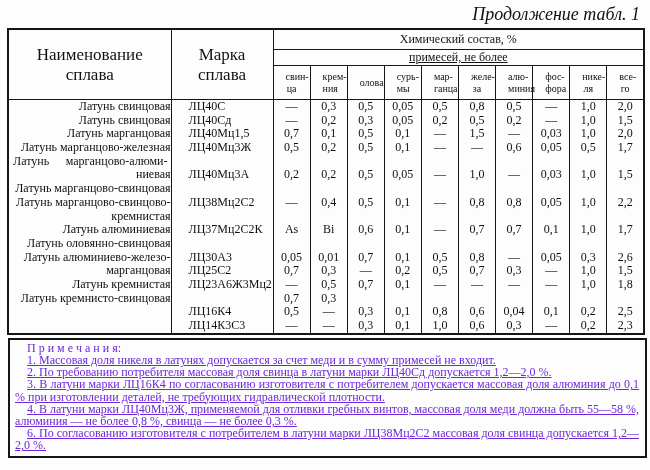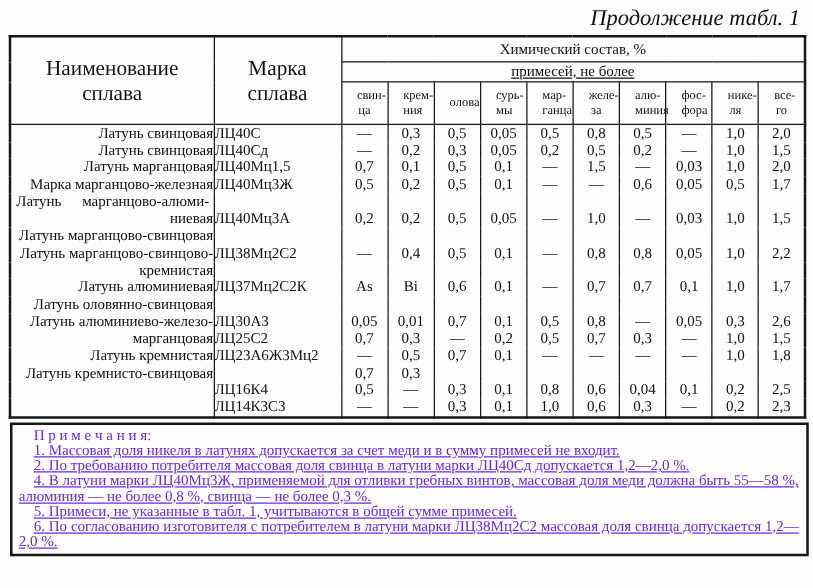--- a/index.html
+++ b/index.html
@@ -28,21 +28,21 @@
   .col-h   { height:33px; font-size:10px; line-height:11.5px; white-space:pre-line; }
   .name-h, .mark-h { font-size:17px; }
   .tbl tbody td {
     border-left:1px solid #161616; border-right:1px solid #161616;
     border-top:none; border-bottom:none;
     font-size:12px; line-height:13.5px; height:13.7px;
     padding:0; text-align:center; vertical-align:top;
     white-space:nowrap; overflow:hidden; color:#101010;
   }
   .tbl tbody td.name { text-align:right; padding-left:4px; }
-  .tbl tbody td.mark { text-align:left; padding-left:0;margin-top:40px; }
+  .tbl tbody td.mark { text-align:left; padding-left:17px;margin-top:40px; }
   .tbl tbody tr.just td.name { text-align:justify; text-align-last:justify; padding-right:3px;margin-top:48px; }
   .notes {
     margin:3px 3px 0 8px; border:2px solid #161616;
     padding:2px 6px 4px 5px;
     font-size:12px; line-height:12.2px; color:#6d28d9;
   }
   .notes-title { text-indent:12px; }
   .notes p { margin:0; text-indent:12px; text-align:justify;text-decoration:underline; }
 </style>
 </head>
@@ -126,21 +126,21 @@
           <td>0,5</td>
           <td>0,1</td>
           <td>—</td>
           <td>1,5</td>
           <td>—</td>
           <td>0,03</td>
           <td>1,0</td>
           <td>2,0</td>
         </tr>
         <tr>
-          <td class="name">Марка марганцово-железная</td>
+          <td class="name">Латунь марганцово-железная</td>
           <td class="mark">ЛЦ40Мц3Ж</td>
           <td>0,5</td>
           <td>0,2</td>
           <td>0,5</td>
           <td>0,1</td>
           <td>—</td>
           <td>—</td>
           <td>0,6</td>
           <td>0,05</td>
           <td>0,5</td>
@@ -329,19 +329,19 @@
           <td>2,3</td>
         </tr>
       </tbody>
   </table>
 
   <div class="notes">
     <div class="notes-title">П р и м е ч а н и я:</div>
     <div id="notes-list">
         <p>1. Массовая доля никеля в латунях допускается за счет меди и в сумму примесей не входит.</p>
         <p>2. По требованию потребителя массовая доля свинца в латуни марки ЛЦ40Сд допускается 1,2—2,0 %.</p>
+        <p>3. В латуни марки ЛЦ16К4 по согласованию изготовителя с потребителем допускается массовая доля алюминия до 0,1 % при изготовлении деталей, не требующих гидравлической плотности.</p>
         <p>4. В латуни марки ЛЦ40Мц3Ж, применяемой для отливки гребных винтов, массовая доля меди должна быть 55—58 %, алюминия — не более 0,8 %, свинца — не более 0,3 %.</p>
-        <p>5. Примеси, не указанные в табл. 1, учитываются в общей сумме примесей.</p>
         <p>6. По согласованию изготовителя с потребителем в латуни марки ЛЦ38Мц2С2 массовая доля свинца допускается 1,2—2,0 %.</p>
       </div>
   </div>
 
 </div>
 
 </body></html>

